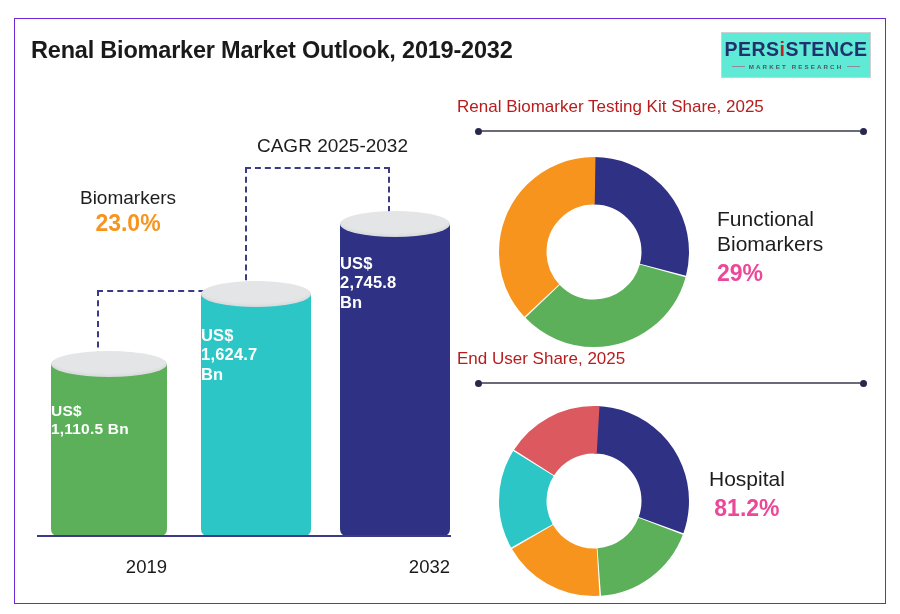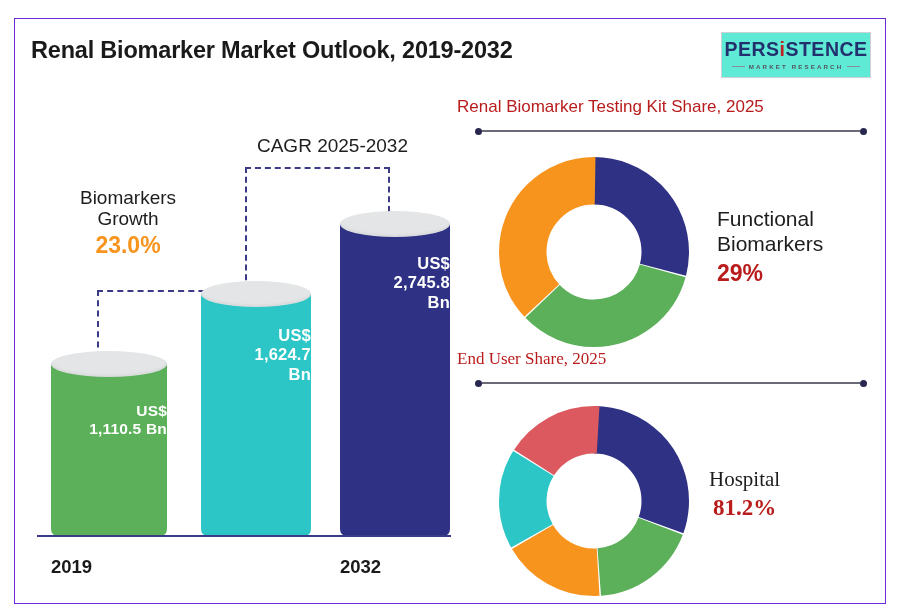--- a/index.html
+++ b/index.html
@@ -77,32 +77,32 @@
   .cyl .cap {
     position: absolute; left: 0;
     width: 100%; height: 26px;
     border-radius: 50%;
     background: #e3e5e6;
     box-shadow: inset 0 -2px 3px rgba(0,0,0,.05);
   }
   .cyl .val {
     position: absolute;
     left: 0; width: 100%;
-    text-align: right;
+    text-align: left;
     color: #ffffff;
     font-weight: 700;
     line-height: 1.18;
     letter-spacing: .2px;
   }
   .xlabel {
     position: absolute;
     bottom: 25px;
-    text-align: left;
+    text-align: right;
     font-size: 18.5px;
-    font-weight: 700;
+    font-weight: 400;
     color: #1a1a1a;
   }
   #baseline {
     position: absolute;
     left: 22px; bottom: 66px;
     width: 414px; height: 2px;
     background: #3a3a86;
   }
 
   
@@ -115,21 +115,21 @@
   .callout .lbl {
     font-size: 19px; color: #1d1d1d; line-height: 1.12; font-weight: 400;
   }
   .callout .pct {
     font-size: 23px; font-weight: 700; color: #f7941e; margin-top: 2px;
   }
 
   
   .donut-panel { position: absolute; left: 442px; width: 428px; }
   #donut-panel-1 { top: 78px;  height: 250px; }
-  #donut-panel-2 { top: 330px; height: 254px; font-family: Liberation Serif, serif; }
+  #donut-panel-2 { top: 330px; height: 254px; }
 
   .donut-title {
     position: absolute; left: 0; top: 0; width: 100%;
     text-align: left;
     font-size: 17px;
     color: #b91c1c;
     white-space: nowrap;
   }
   .rule-row {
     position: absolute; left: 18px; top: 30px;
@@ -143,21 +143,21 @@
   .rule-row .line { flex: 1; height: 1.5px; background: #6b6b78; }
 
   .donut { position: absolute; }
   .donut svg { display: block; }
 
   .donut-legend { position: absolute; }
   .donut-legend .name {
     font-size: 21px; color: #1d1d1d; line-height: 1.18;
   }
   .donut-legend .pct {
-    font-size: 23px; font-weight: 700; color: #b91c1c; margin-top: 3px;
+    font-size: 23px; font-weight: 700; color: #ec4899; margin-top: 3px;
   }
 </style>
 </head>
 <body>
 
 <div id="frame">
 
   <div id="page-title">Renal Biomarker Market Outlook, 2019-2032</div>
 
   <div id="logo">
@@ -170,21 +170,20 @@
   </div>
 
   <div id="bars-panel">
 
     <div class="bracket" style="left:82px; top:199px; width:148px; height:109px;"></div>
 
     <div class="bracket" style="left:230px; top:76px; width:145px; height:123px;"></div>
 
     <div class="callout" style="left:38px; top:96px; width:150px;">
       <div class="lbl">Biomarkers</div>
-      <div class="lbl">Growth</div>
       <div class="pct">23.0%</div>
     </div>
 
     <div class="callout" style="left:215px; top:44px; width:205px;">
       <div class="lbl">CAGR 2025-2032</div>
     </div>
 
     <div class="cyl" style="left:36px; width:116px; height:172px;">
       <div class="body" style="background:#5CB05A;"></div>
       <div class="cap" style="top:-13px;"></div>

